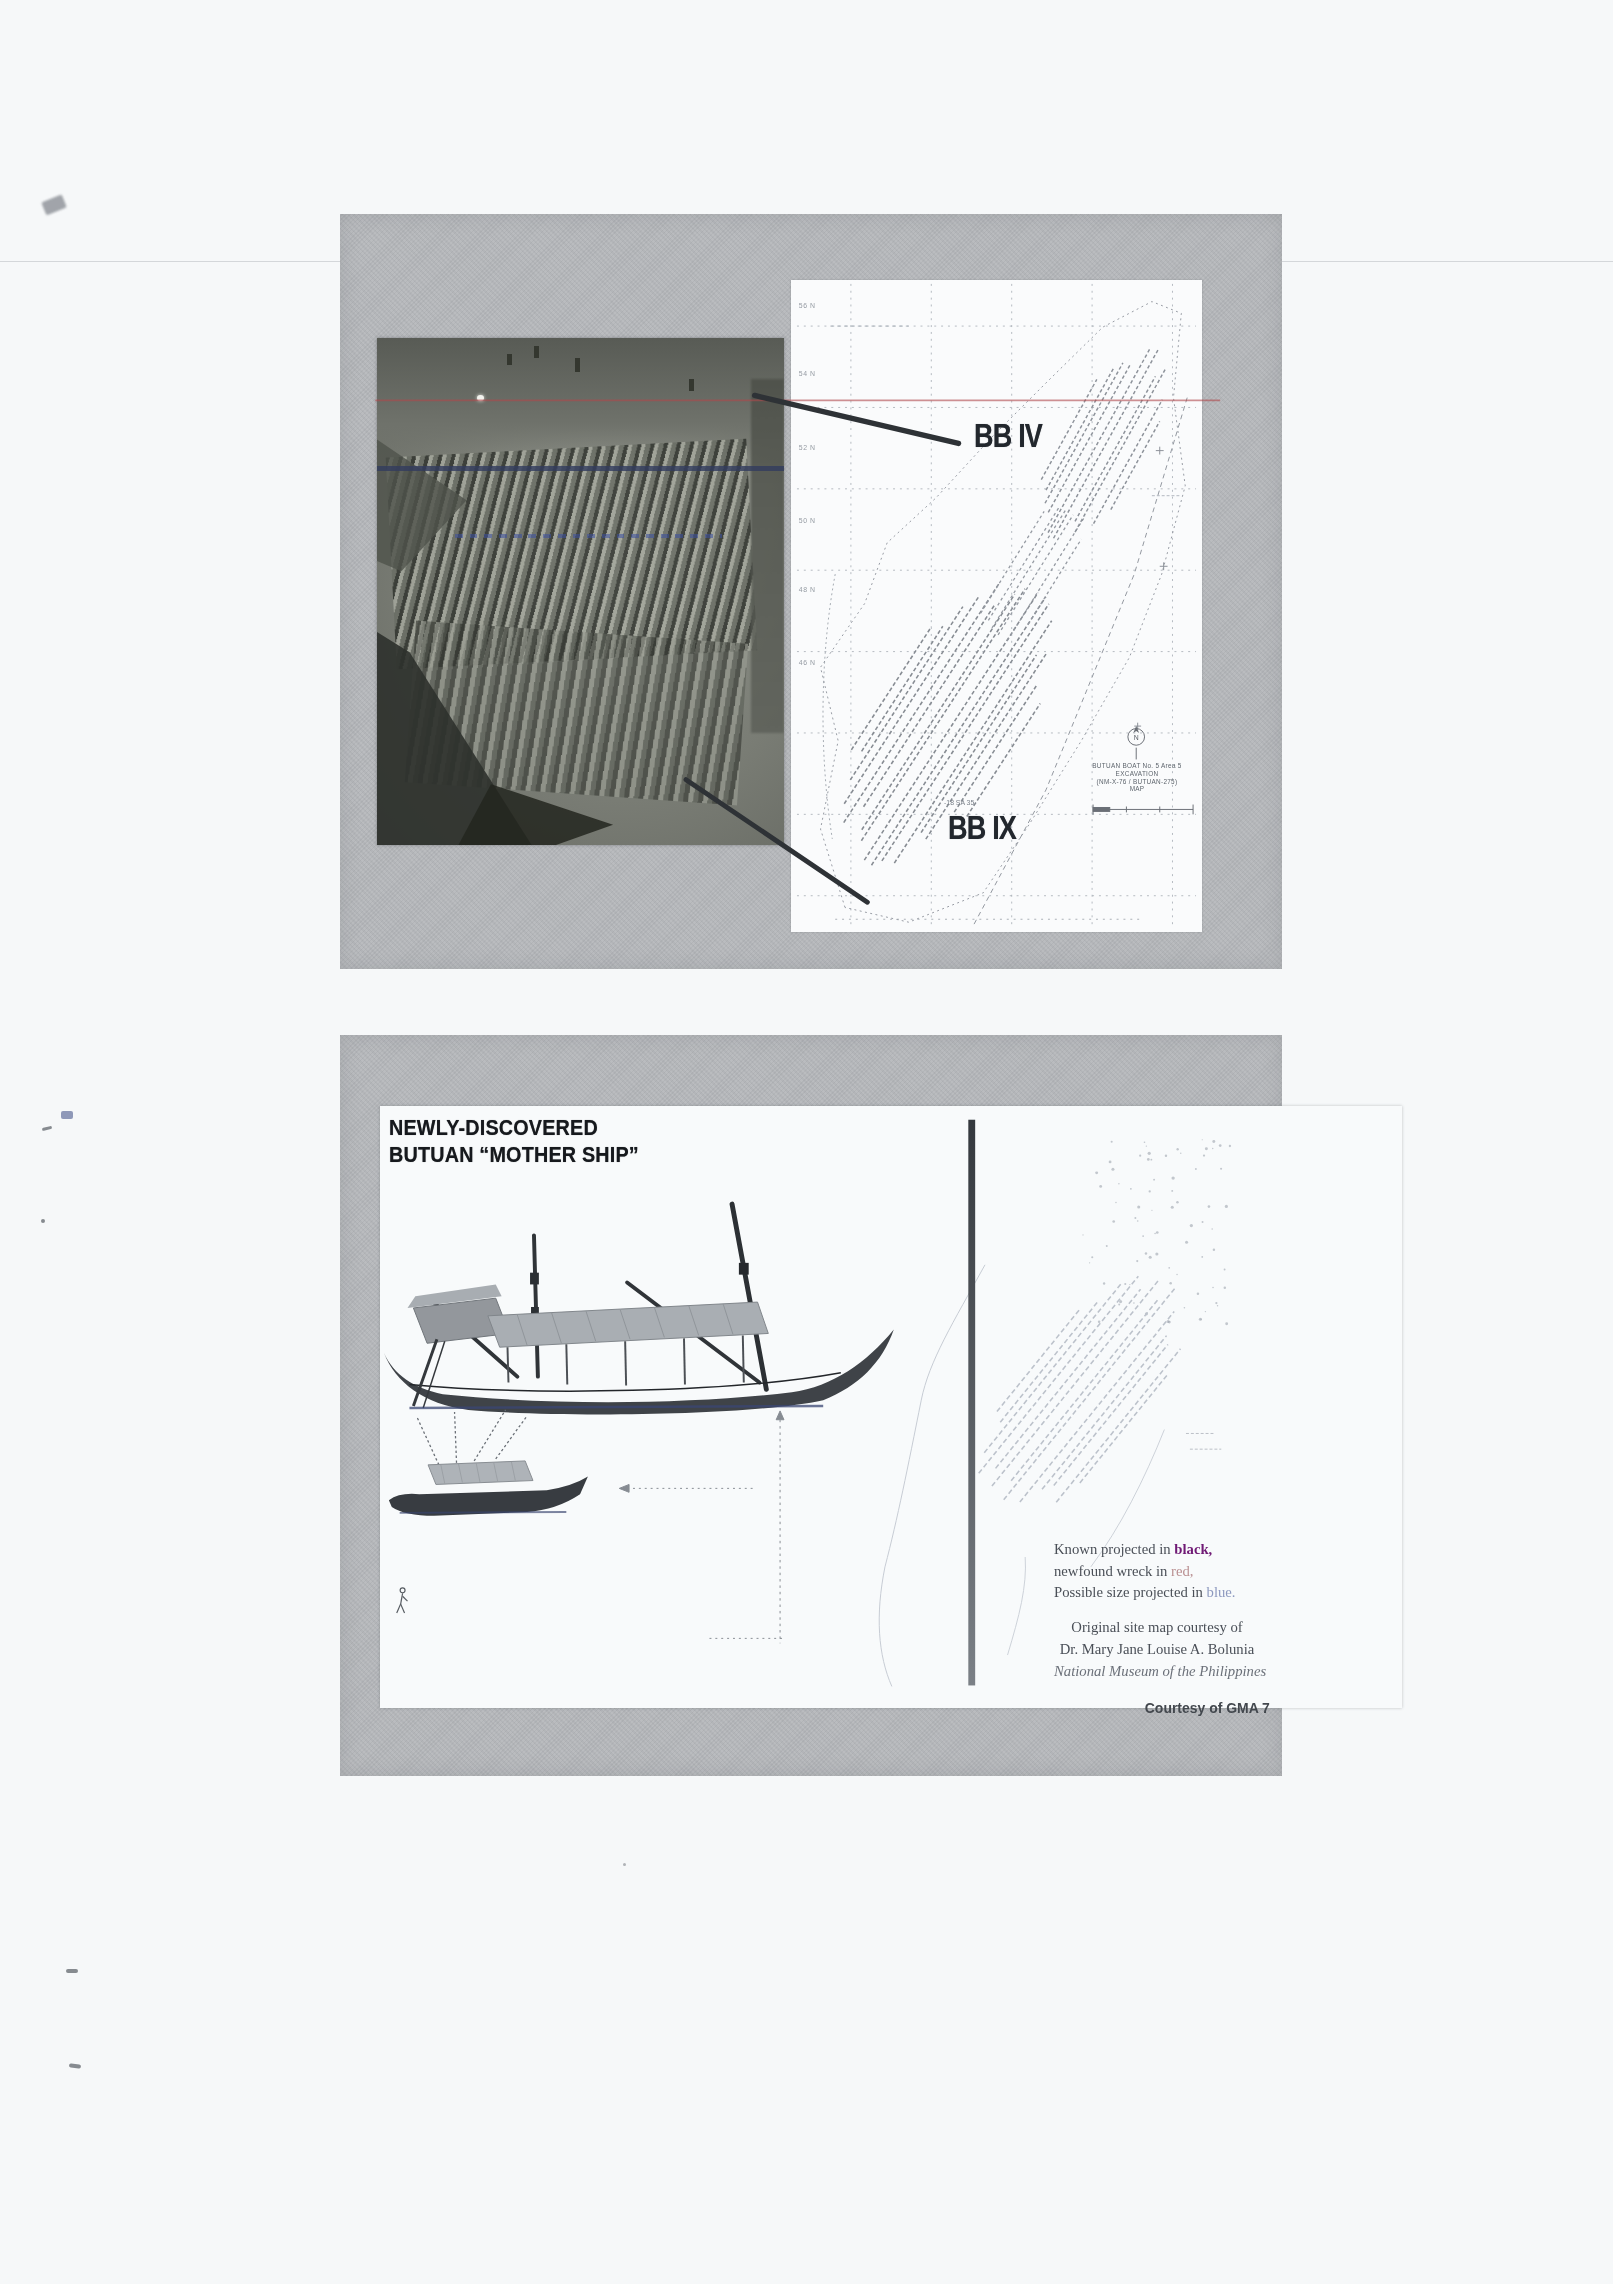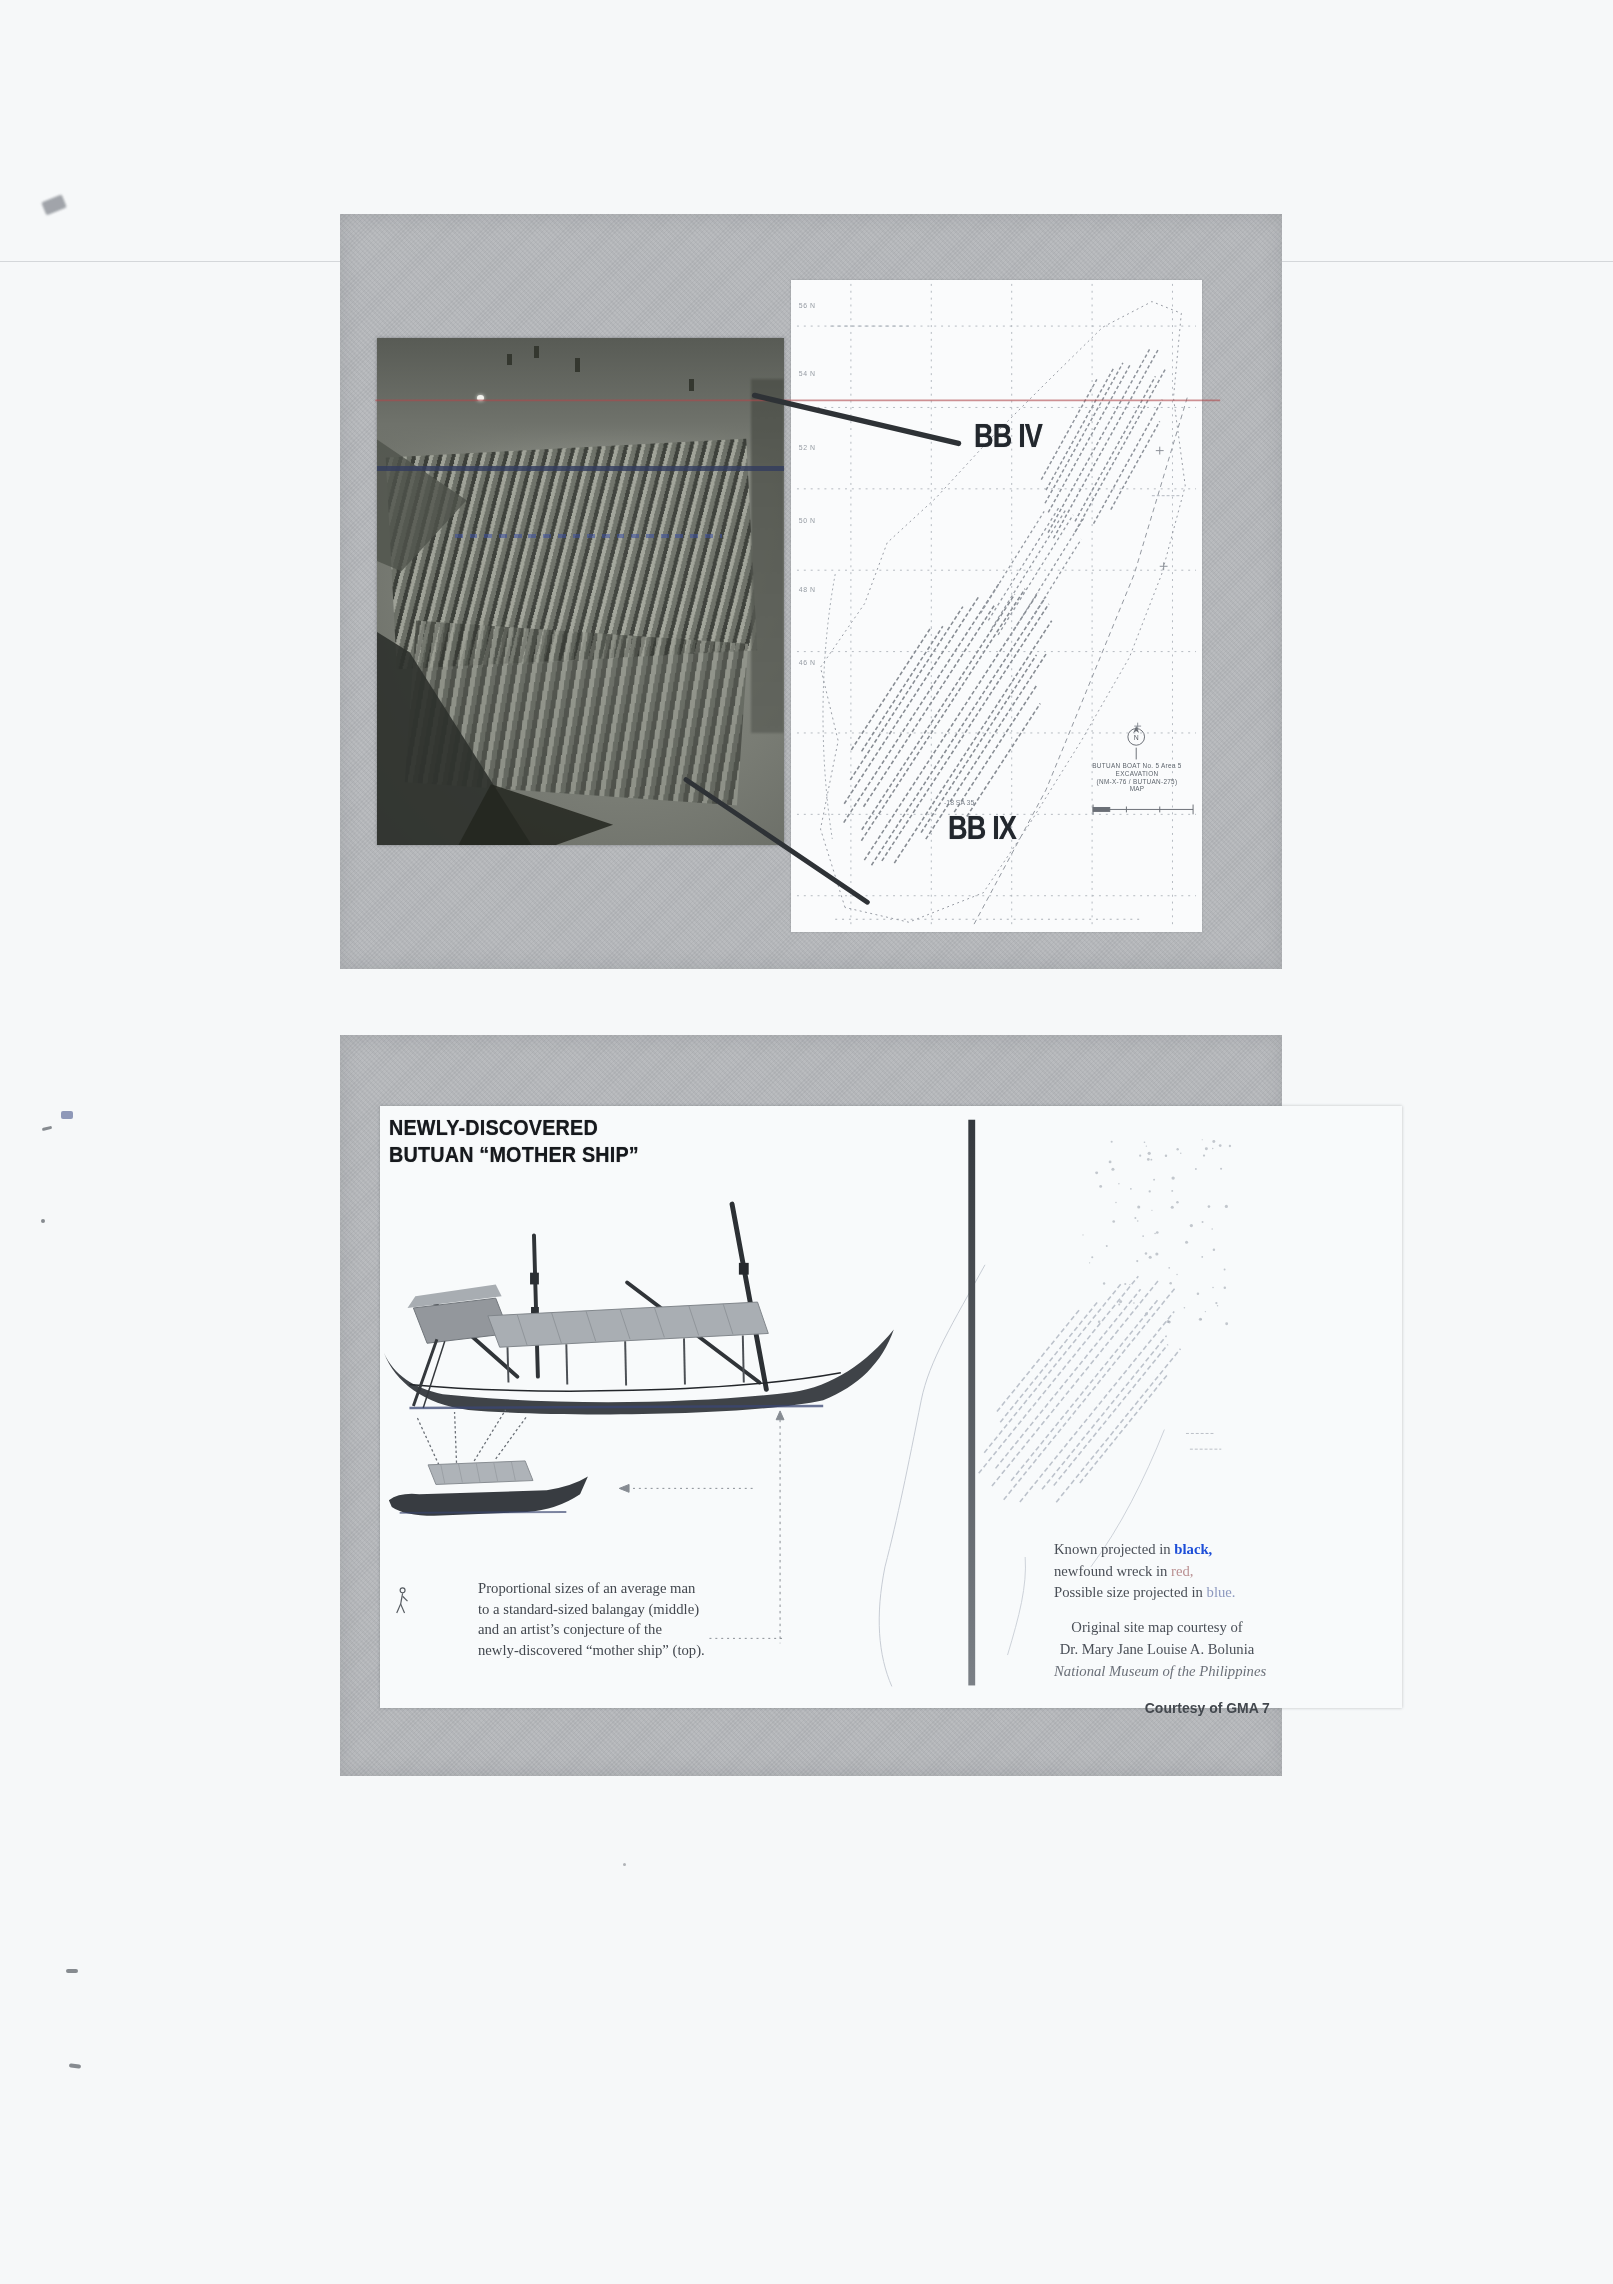--- a/index.html
+++ b/index.html
@@ -57,21 +57,21 @@
   
   .slide{position:absolute;left:40px;top:71px;width:1022px;height:602px;background:#f8fafb;overflow:hidden;
       box-shadow:0 0 2.9px rgba(60,64,70,.3);}
   .headline{position:absolute;left:8.8px;top:7.8px;font-weight:700;font-size:22.5px;line-height:27.4px;
       color:#16191d;transform:scaleX(.88);transform-origin:left top;letter-spacing:0.2px;
       text-shadow:0 0 0.8px rgba(15,18,22,.65);}
   .caption-left{position:absolute;left:98px;top:472px;width:245px;font-family:"Liberation Serif",serif;
       font-size:14.7px;line-height:20.6px;color:#42474e;filter:blur(0.3px);}
   .legend{position:absolute;left:674px;top:433px;width:206px;font-family:"Liberation Serif",serif;
       font-size:14.7px;line-height:21.6px;color:#4a4f57;filter:blur(0.3px);white-space:nowrap;}
-  .legend b{color:#1d4ed8;font-family:Liberation Serif, serif;}
+  .legend b{color:#701a75;font-family:Liberation Serif, serif;}
   .legend .w-red{color:#b98f91;}
   .legend .w-blue{color:#8d99bf;margin-top:44px;}
   .legend .credit{margin-top:13.7px;text-align:center;}
   .legend .credit div:last-child{font-style:italic;color:#6b7079;}
   .courtesy{position:absolute;left:779px;top:665px;width:186px;text-align:center;font-weight:700;
       font-size:14.7px;color:#43484e;transform:scaleX(.95);transform-origin:left top;filter:blur(0.3px);}
   .slide svg{position:absolute;left:0;top:0;}
 </style>
 </head>
 <body>
@@ -405,26 +405,20 @@
           <path d="M 244,390 l 10,-4 l 0,8 Z"></path>
           <line x1="336" y1="543" x2="412" y2="543" stroke-dasharray="2 4"></line>
         </g>
       </svg>
 
       <div class="headline">
         <div>NEWLY-DISCOVERED</div>
         <div>BUTUAN “MOTHER SHIP”</div>
       </div>
 
-      <div class="caption-left">
-        <div>Proportional sizes of an average man</div>
-        <div>to a standard-sized balangay (middle)</div>
-        <div>and an artist’s conjecture of the</div>
-        <div>newly-discovered “mother ship” (top).</div>
-      </div>
 
       <div class="legend">
         <div><span>Known projected in </span><b>black,</b></div>
         <div><span>newfound wreck in </span><span class="w-red">red,</span></div>
         <div><span>Possible size projected in </span><span class="w-blue">blue.</span></div>
         <div class="credit">
           <div>Original site map courtesy of</div>
           <div>Dr. Mary Jane Louise A. Bolunia</div>
           <div>National Museum of the Philippines</div>
         </div>

